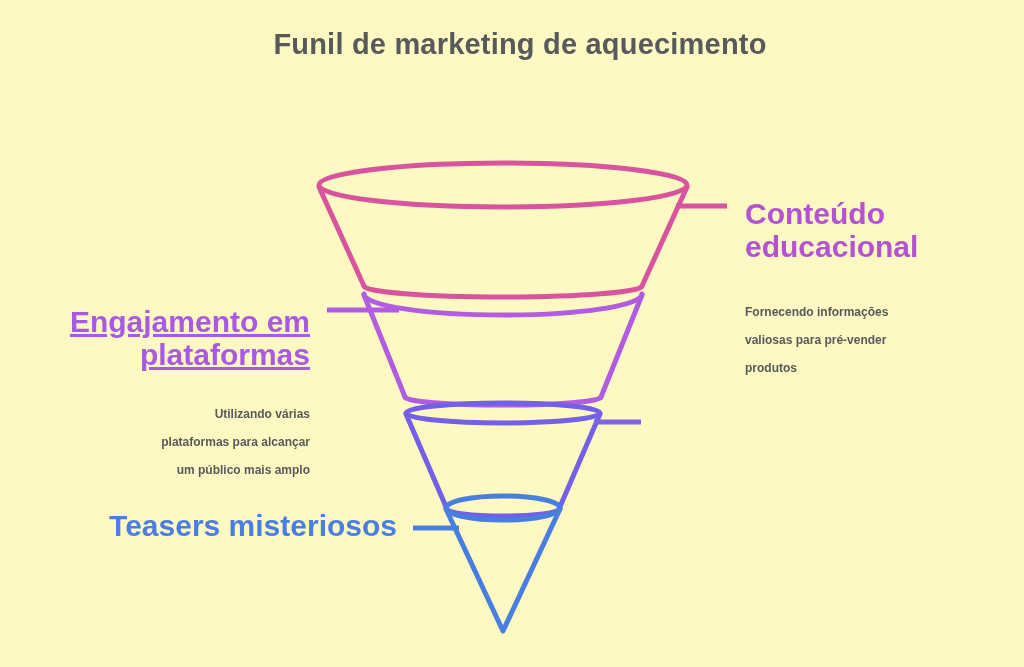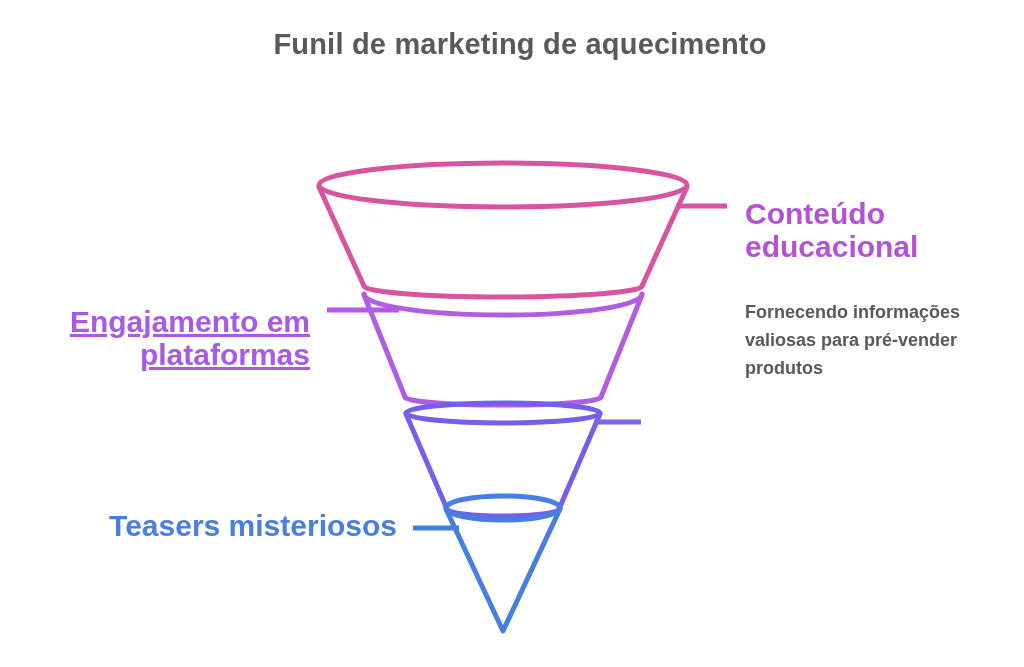--- a/index.html
+++ b/index.html
@@ -1,21 +1,21 @@
 <!DOCTYPE html>
 <html><head>
 <meta charset="utf-8">
 <style>
   * { margin: 0; padding: 0; box-sizing: border-box; }
   html, body { background: #000; }
   .canvas {
     position: relative;
     width: 1024px;
     height: 667px;
-    background: #ffffff;
+    background: #fef9c3;
     overflow: hidden;
     font-family: "Liberation Sans", sans-serif;
   }
   .title {
     position: absolute;
     top: 28px;
     left: 0;
     width: 1040px;
     text-align: center;
     font-size: 29px;
@@ -29,21 +29,21 @@
   }
   .callout-label {
     position: absolute;
     font-size: 30px;
     font-weight: bold;
     line-height: 33px;
     white-space: pre-line;
   }
   .callout-desc {
     position: absolute;
-    font-size: 18px;
+    font-size: 12px;
     font-weight: bold;
     line-height: 28px;
     white-space: pre-line;
   }
   .align-right { text-align: right; }
   .align-left { text-align: left; }
 </style>
 </head>
 <body>
 
@@ -86,17 +86,20 @@
   </svg>
 
   <div class="callout-label align-left" style="left: 745px; top: 197px; color: rgb(180, 82, 212);">Conteúdo
 educacional</div>
   <div class="callout-desc align-left" style="left: 745px; top: 298px; color: rgb(88, 89, 91);">Fornecendo informações
 valiosas para pré-vender
 produtos</div>
 
   <div class="callout-label align-right" style="right: 714px; top: 305px; color: rgb(169, 90, 229); text-decoration: underline;">Engajamento em
 plataformas</div>
+  <div class="callout-desc align-right" style="right: 714px; top: 400px; color: rgb(88, 89, 91);">Utilizando várias
+plataformas para alcançar
+um público mais amplo</div>
 
 
   <div class="callout-label align-right" style="right: 627px; top: 509px; color: rgb(74, 126, 226);">Teasers misteriosos</div>
 
 </div>
 
 </body></html>

